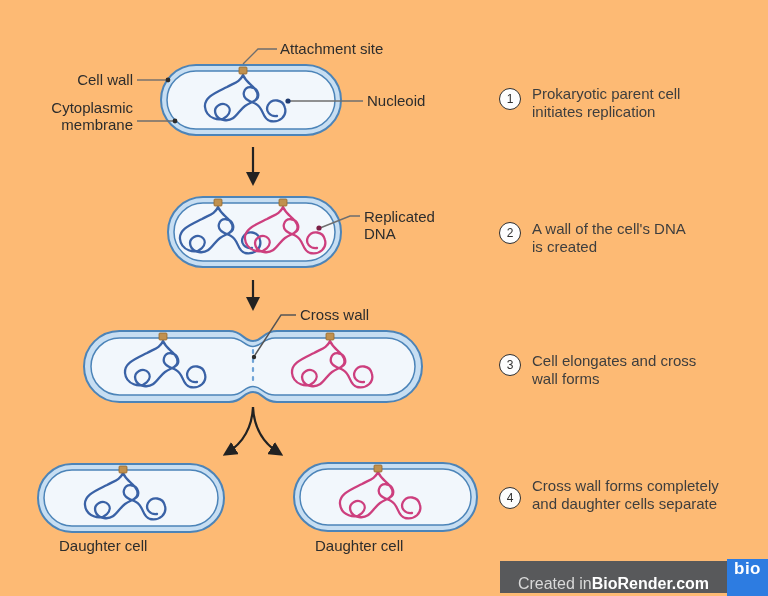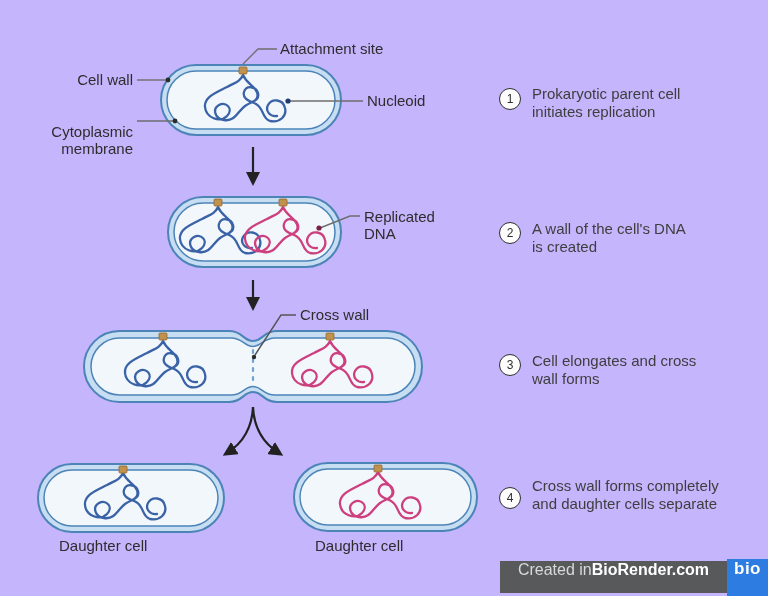--- a/index.html
+++ b/index.html
@@ -1,34 +1,34 @@
 <!DOCTYPE html>
 <html><head>
 <meta charset="utf-8">
 <style>
   html,body{margin:0;padding:0;background:#ffffff;}
   .canvas{
-    position:relative;width:768px;height:596px;background:#c4b5fd;
+    position:relative;width:768px;height:596px;background:#fdba74;
     font-family:"Liberation Sans",sans-serif;overflow:hidden;
   }
   .cell{position:absolute;}
   .overlay{position:absolute;left:0;top:0;pointer-events:none;}
   .lbl{position:absolute;font-size:15px;line-height:16.5px;color:#2d2d2d;}
   .lbl.right{text-align:right;}
   .lbl.center{text-align:left;}
   .step{position:absolute;left:499px;display:flex;align-items:flex-start;}
   .step-circle{
     width:20px;height:20px;border:1.7px solid #2f2f2f;border-radius:50%;
     display:flex;align-items:center;justify-content:center;
     font-size:12px;color:#2f2f2f;flex:0 0 auto;background:#fdfdfd;
   }
   .step-text{margin-left:11px;font-size:15px;line-height:17.5px;color:#3e3e3e;}
   .watermark{
     position:absolute;left:500px;top:561px;height:32px;width:227px;
-    background:#58595b;display:flex;align-items:flex-start;justify-content:center;
+    background:#58595b;display:flex;align-items:flex-end;justify-content:center;
     font-size:16px;color:#d9d9d9;
   }
   .watermark b{color:#ffffff;font-weight:bold;}
   .bio-badge{
     position:absolute;left:727px;top:559px;width:41px;height:37px;
     background:#2d7ce1;display:flex;justify-content:center;
     color:#ffffff;font-weight:bold;font-size:17px;letter-spacing:0.5px;
   }
 </style>
 </head>
@@ -100,21 +100,21 @@
     <line x1="137" y1="121" x2="173" y2="121" stroke="#6e6e6e" stroke-width="1.4"></line>
     <circle cx="175" cy="121" r="2.4" fill="#2b2b2b"></circle>
     <polyline points="360,216 350,216 320,228" fill="none" stroke="#6e6e6e" stroke-width="1.4"></polyline>
     <circle cx="319" cy="228" r="2.6" fill="#7c2047"></circle>
     <polyline points="296,315 281,315 255,355" fill="none" stroke="#555555" stroke-width="1.4"></polyline>
     <circle cx="254" cy="357" r="2.2" fill="#2b2b2b"></circle>
   </svg>
 
   <div class="lbl" style="left:280px;top:41px">Attachment site</div>
   <div class="lbl right" style="left:40px;top:72px;width:93px">Cell wall</div>
-  <div class="lbl right" style="left:40px;top:124px;width:93px">Cytoplasmic membrane</div>
+  <div class="lbl right" style="left:40px;top:100px;width:93px">Cytoplasmic membrane</div>
   <div class="lbl" style="left:367px;top:93px">Nucleoid</div>
   <div class="lbl" style="left:364px;top:209px;width:80px">Replicated DNA</div>
   <div class="lbl" style="left:300px;top:307px">Cross wall</div>
   <div class="lbl center" style="left:59px;top:538px;width:140px">Daughter cell</div>
   <div class="lbl center" style="left:315px;top:538px;width:140px">Daughter cell</div>
 
   <div class="step" style="top:85px">
     <div class="step-circle" style="margin-top:3px">1</div>
     <div class="step-text" style="width:150px">Prokaryotic parent cell initiates replication</div>
   </div>

